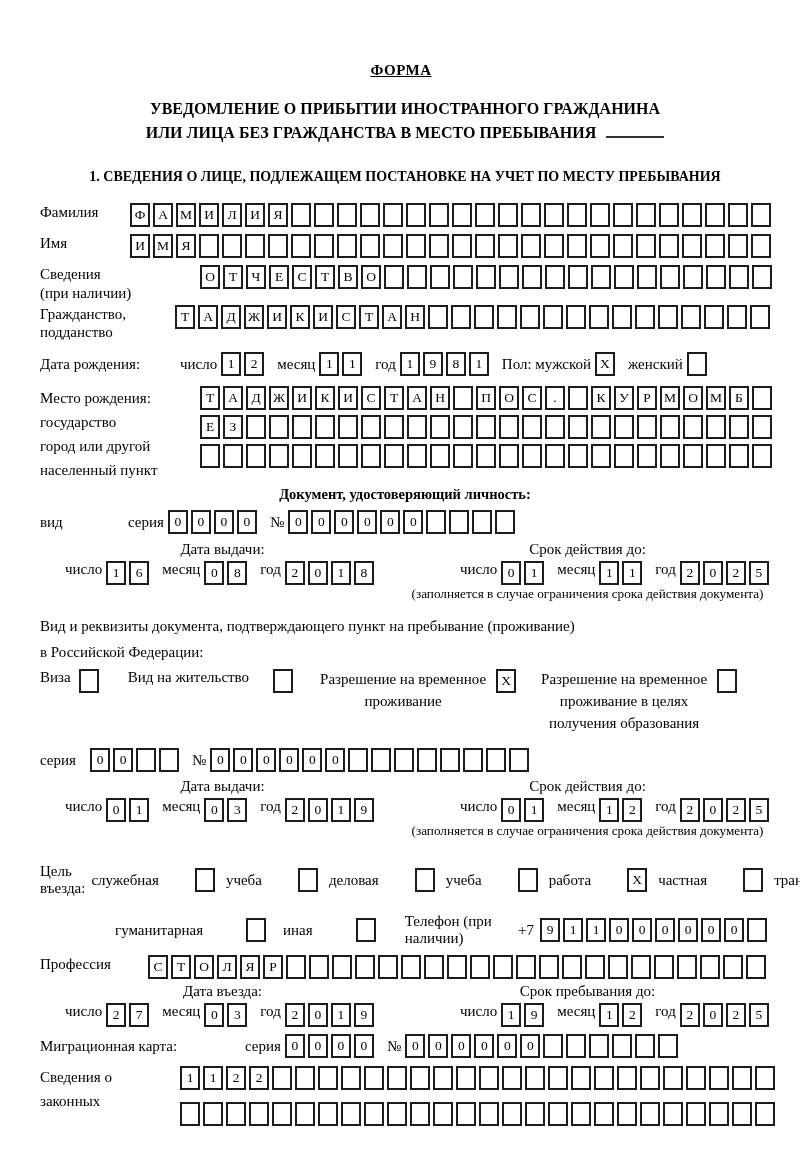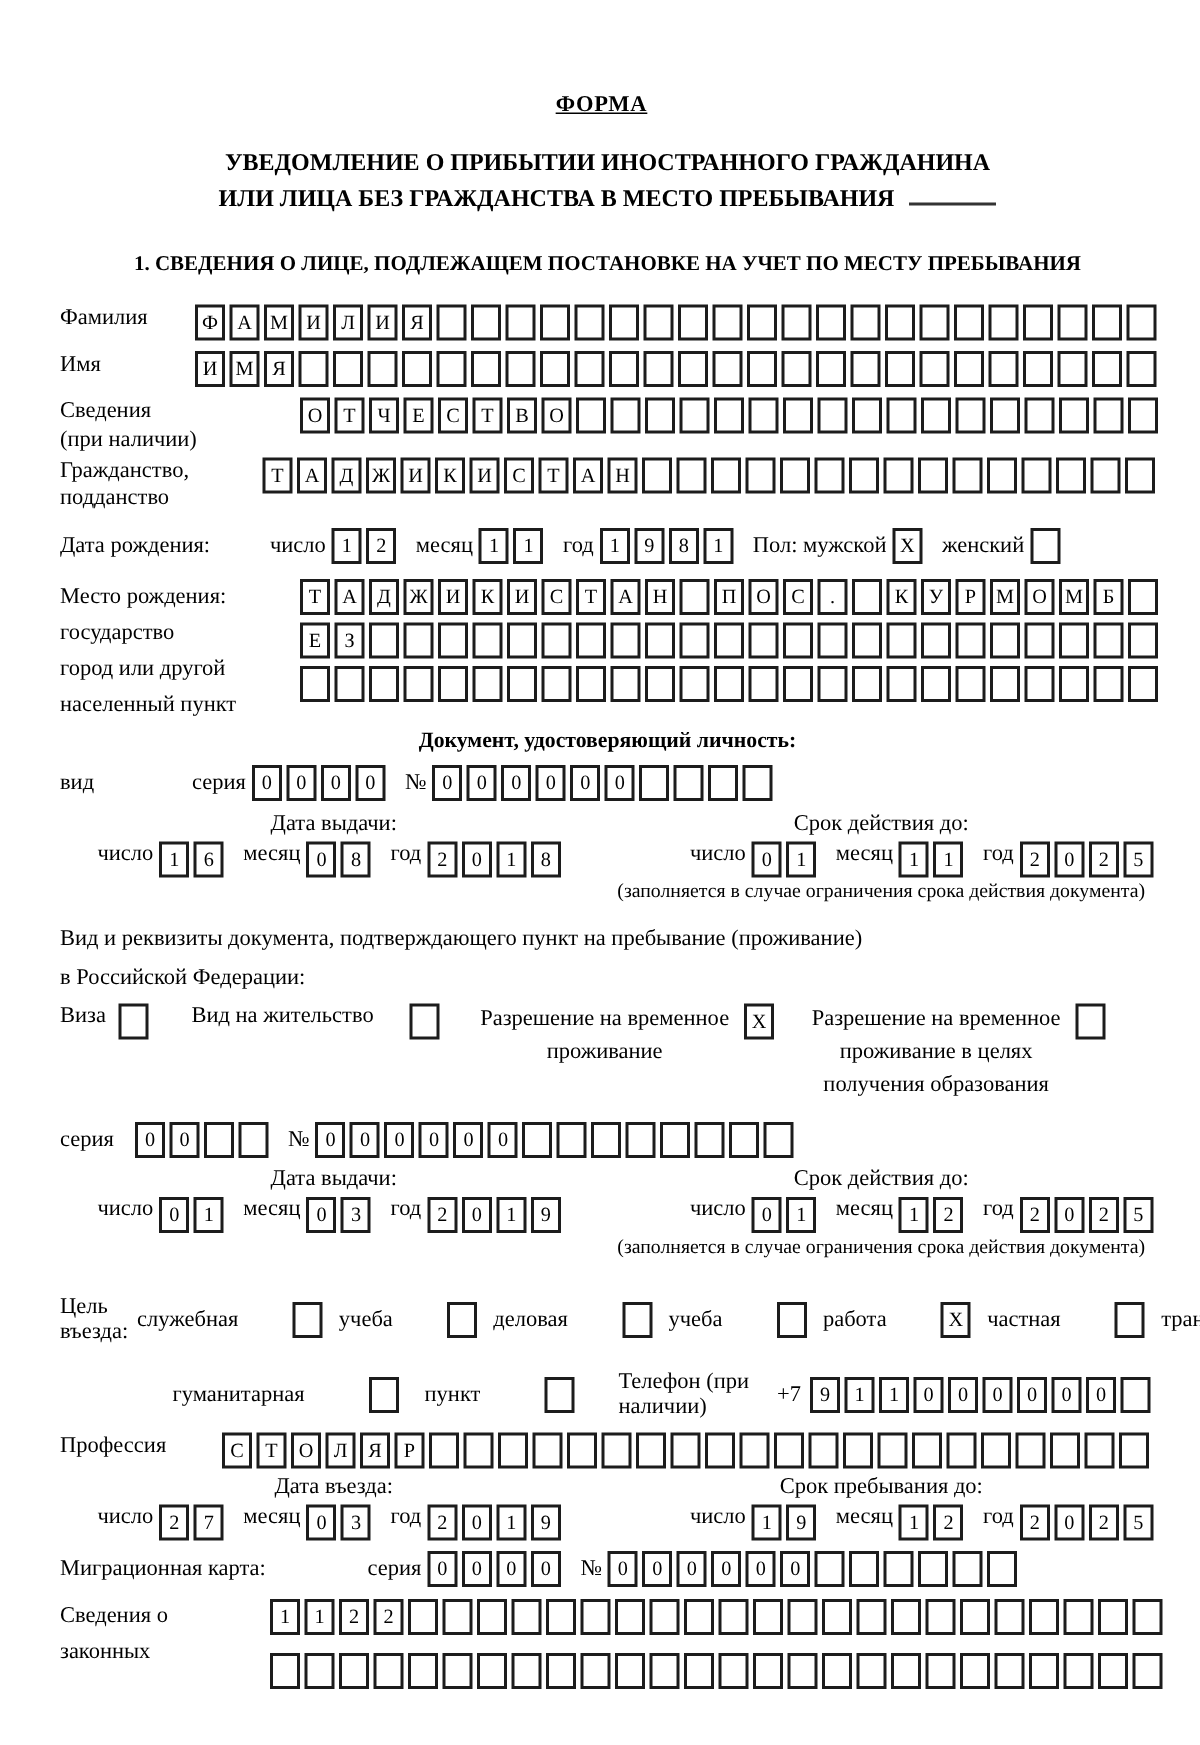--- a/index.html
+++ b/index.html
@@ -233,21 +233,21 @@
         <span class="olbl">транзит</span>
         <span class="cells"><span class="cell"></span></span>
       </span>
   </div>
   <div class="purpose" style="padding-left:75px;">
     <span class="opt">
         <span class="olbl" style="margin-right:12px;">гуманитарная</span>
         <span class="cells"><span class="cell"></span></span>
       </span>
     <span class="opt" style="margin-left:6px;">
-        <span class="olbl" style="margin-right:12px;">пункт</span>
+        <span class="olbl" style="margin-right:12px;">иная</span>
         <span class="cells"><span class="cell"></span></span>
       </span>
     <span style="margin:0 14px 0 18px;">Телефон (при наличии)</span>
     <span style="margin-right:6px;">+7</span>
     <span class="cells"><span class="cell">9</span><span class="cell">1</span><span class="cell">1</span><span class="cell">0</span><span class="cell">0</span><span class="cell">0</span><span class="cell">0</span><span class="cell">0</span><span class="cell">0</span><span class="cell"></span></span>
   </div>
 
   <div class="row" style="margin-bottom:4px;">
     <div class="lbl" style="width:108px;">Профессия</div>
     <div class="cells"><span class="cell">С</span><span class="cell">Т</span><span class="cell">О</span><span class="cell">Л</span><span class="cell">Я</span><span class="cell">Р</span><span class="cell"></span><span class="cell"></span><span class="cell"></span><span class="cell"></span><span class="cell"></span><span class="cell"></span><span class="cell"></span><span class="cell"></span><span class="cell"></span><span class="cell"></span><span class="cell"></span><span class="cell"></span><span class="cell"></span><span class="cell"></span><span class="cell"></span><span class="cell"></span><span class="cell"></span><span class="cell"></span><span class="cell"></span><span class="cell"></span><span class="cell"></span></div>

